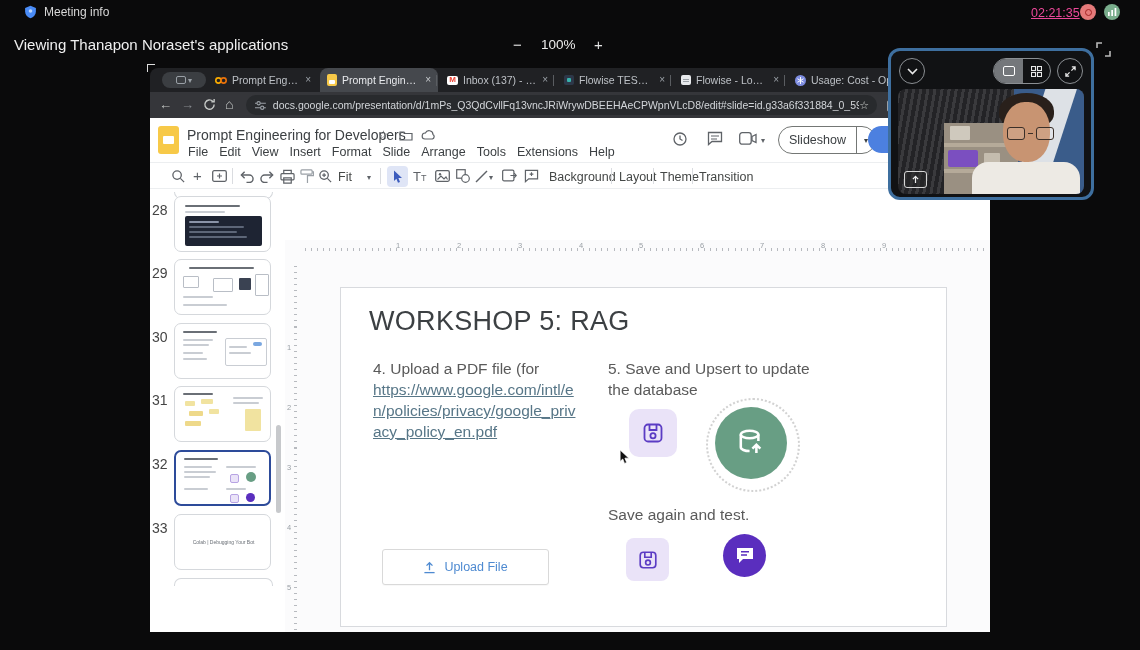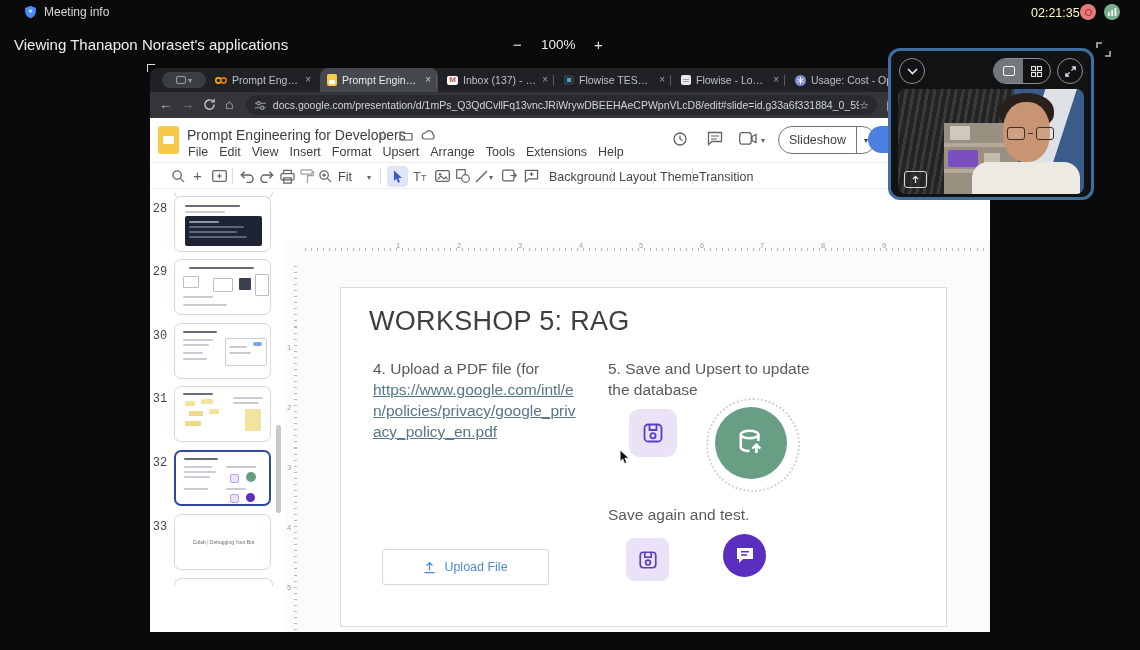--- a/index.html
+++ b/index.html
@@ -4,21 +4,21 @@
 <style>
   html,body{margin:0;padding:0;}
   body{font-family:"Liberation Sans","DejaVu Sans",sans-serif;background:#000;}
   .screen{position:relative;width:1140px;height:650px;background:#0a0a0b;overflow:hidden;}
   .ab{position:absolute;}
   .row{display:flex;align-items:center;}
   svg{display:block;}
 
   
   .mtext{font-size:12px;color:#d8d8d8;}
-  .timer{font-size:12.5px;color:#fef9c3;}
+  .timer{font-size:12.5px;color:#ec4899;text-decoration:underline;}
   .badge{width:16px;height:16px;border-radius:50%;display:flex;align-items:center;justify-content:center;}
   .viewing{font-size:15px;color:#f0f0f0;}
   .zbtn{font-size:15px;color:#e4e4e4;cursor:default;}
   .zlevel{font-size:13.5px;color:#ececec;}
 
   
   .browser{position:absolute;left:150px;top:68px;width:840px;height:564px;background:#202124;border-radius:8px 8px 0 0;overflow:hidden;}
   .tab{position:absolute;top:0;height:24px;display:flex;align-items:center;gap:5px;padding:0 7px;box-sizing:border-box;border-radius:8px 8px 0 0;}
   .tab .tlabel{flex:1;font-size:10.5px;color:#bdc1c6;white-space:nowrap;overflow:hidden;text-overflow:ellipsis;}
   .tab.active{background:#45484d;}
@@ -36,21 +36,21 @@
   .menubar{display:flex;gap:11px;font-size:12.5px;color:#3c4043;}
   .menubar span{cursor:default;}
   .pill{border:1px solid #747775;border-radius:14px;height:26px;display:flex;align-items:center;background:#fff;}
   .pill .plabel{font-size:12.5px;color:#3c4043;padding:0 10px;}
   .pill .pcaret{border-left:1px solid #747775;height:100%;display:flex;align-items:center;padding:0 7px;font-size:8px;color:#3c4043;}
   .tbtn{font-size:12.5px;color:#444746;}
   .tsep{position:absolute;width:1px;height:16px;background:#dadce0;}
   .caret{font-size:8px;color:#5f6368;}
 
   
-  .thumbnum{font-size:12px;color:#444;width:16px;text-align:center;font-family:Liberation Mono, monospace;}
+  .thumbnum{font-size:14px;color:#444;width:16px;text-align:left;}
   .thumb{position:absolute;left:24px;width:97px;height:56px;background:#fff;border:1px solid #d5d8dc;border-radius:7px;box-sizing:border-box;overflow:hidden;}
   .thumb.sel{border:2px solid #2d4b9a;}
   .tl{position:absolute;background:#c9cdd3;height:2px;border-radius:1px;}
   .tl.dark{background:#6a6f76;}
 
   
   .canvas{position:absolute;left:135px;top:122px;width:705px;height:400px;background:#fbfbfc;}
   .rulnum{position:absolute;font-size:7.5px;color:#9aa0a6;}
   .hticks{position:absolute;left:20px;top:8px;width:680px;height:3px;background:repeating-linear-gradient(90deg,#b7babf 0 1px,transparent 1px 6.05px);}
   .vticks{position:absolute;left:9px;top:14px;width:3px;height:380px;background:repeating-linear-gradient(180deg,#b7babf 0 1px,transparent 1px 6.05px);}
@@ -196,21 +196,21 @@
       <svg class="ab" style="left:271px;top:12px;" width="15" height="10" viewBox="0 0 15 10">
           <path d="M4 9a3 3 0 0 1 .4-6A4 4 0 0 1 12 4.4 2.6 2.6 0 0 1 11.4 9z" fill="none" stroke="#5f6368" stroke-width="1.2"></path>
         </svg>
 
       <div class="ab menubar" style="left:38px;top:27px;">
         <span>File</span>
         <span>Edit</span>
         <span>View</span>
         <span>Insert</span>
         <span>Format</span>
-        <span>Upsert</span>
+        <span>Slide</span>
         <span>Arrange</span>
         <span>Tools</span>
         <span>Extensions</span>
         <span>Help</span>
       </div>
 
       <svg class="ab" style="left:522px;top:13px;" width="16" height="16" viewBox="0 0 16 16">
           <circle cx="8" cy="8" r="6" fill="none" stroke="#5f6368" stroke-width="1.3"></circle>
           <path d="M8 4.5V8l2.5 1.5" fill="none" stroke="#5f6368" stroke-width="1.3"></path>
         </svg>

